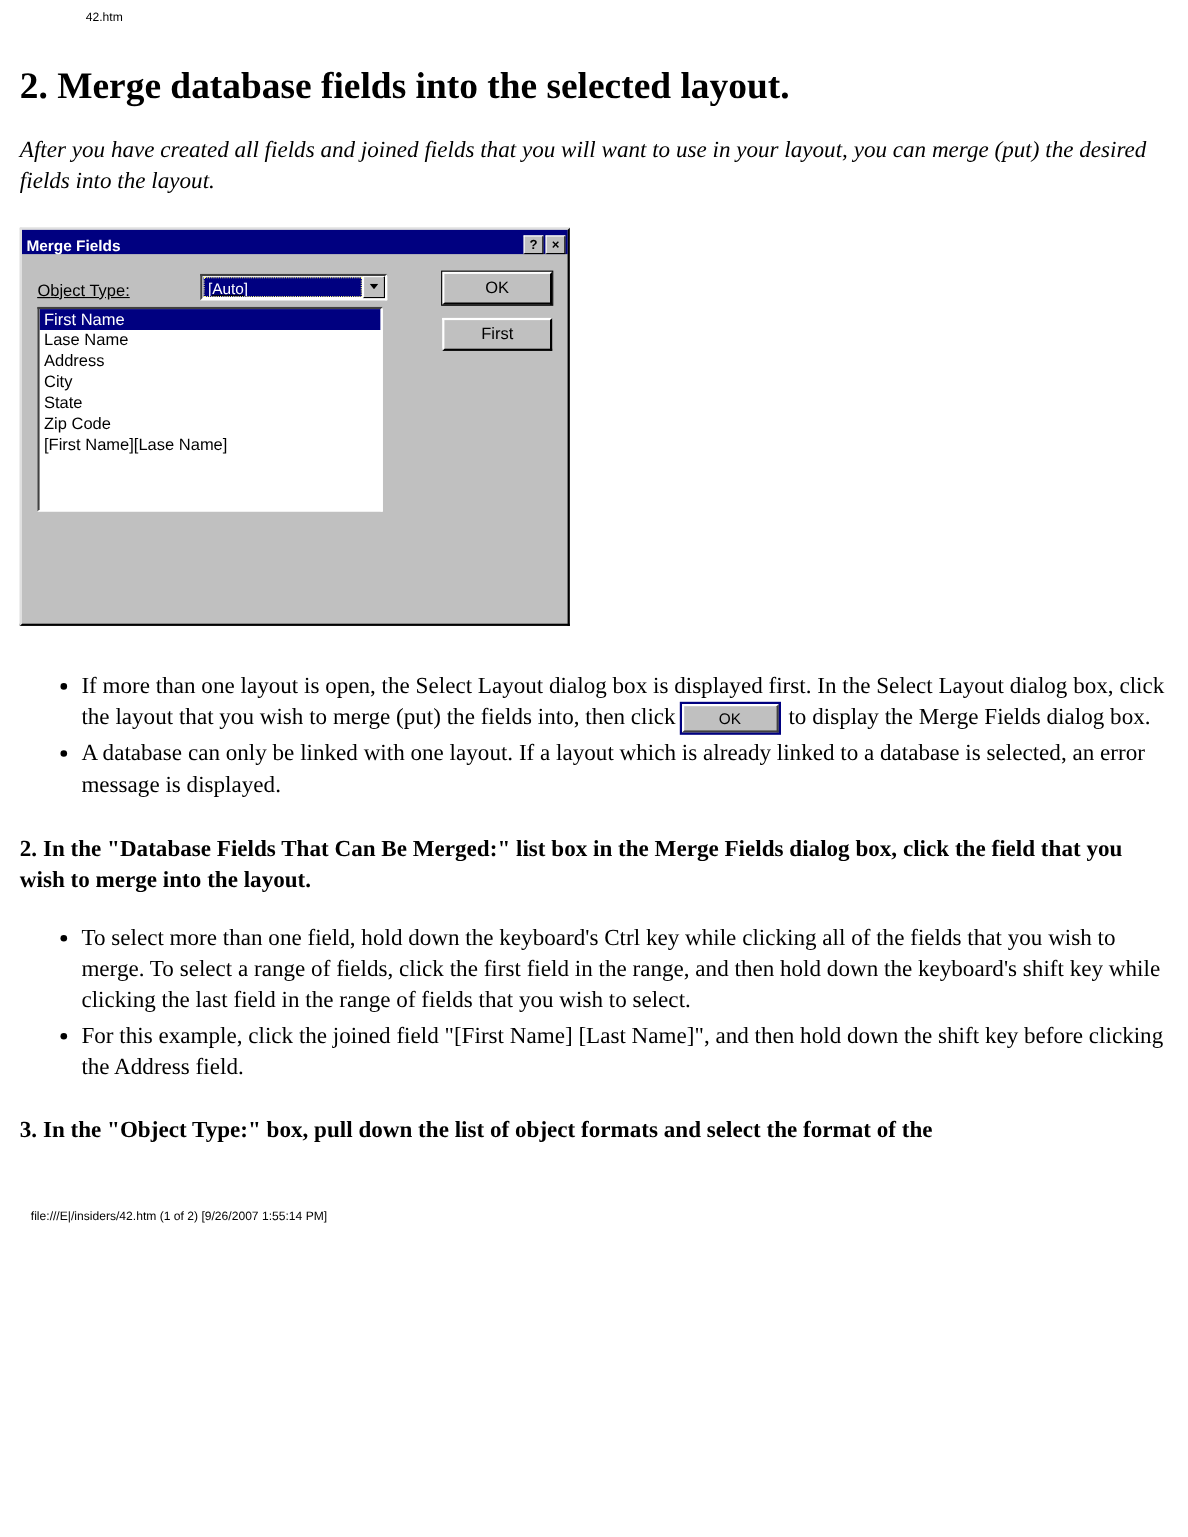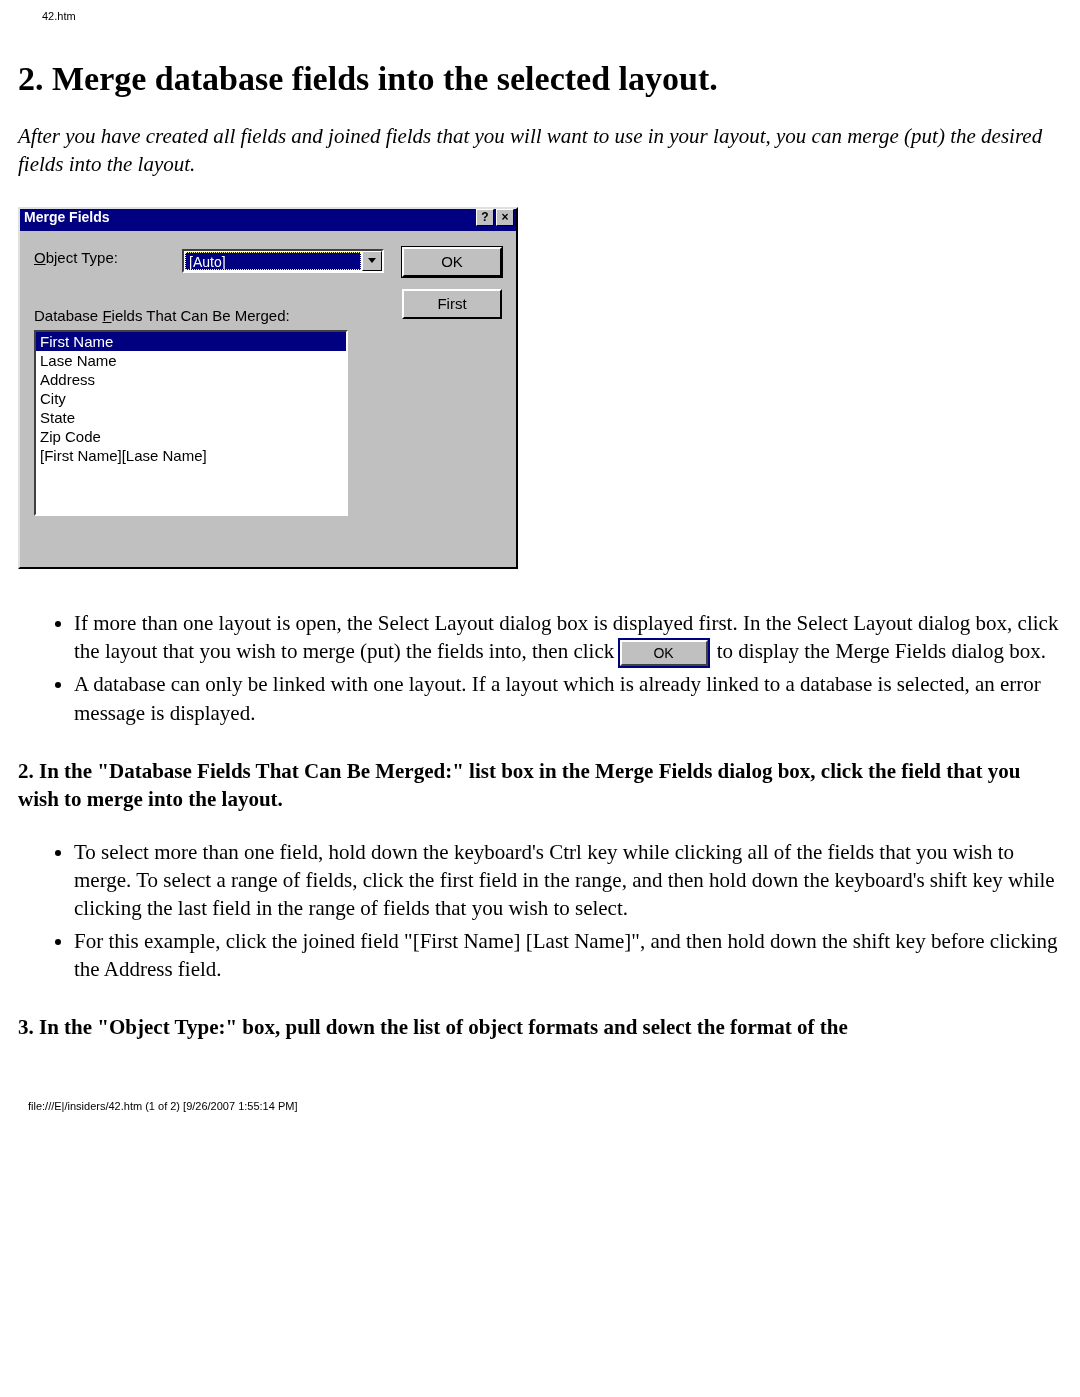--- a/index.html
+++ b/index.html
@@ -9,20 +9,21 @@
     font-family: "Times New Roman", Times, serif;
     font-size: 21px;
     color: #000000;
     width: 1080px;
   }
   .page-header {
     font-family: Arial, sans-serif;
     font-size: 11px;
     padding: 10px 0 0 42px;
     color: #000;
+    margin-left: 36px;
   }
   .content {
     padding: 10px 18px 0 18px;
   }
   h2.section-title {
     font-family: "Times New Roman", Times, serif;
     font-weight: bold;
     font-size: 34px;
     margin: 28px 0 24px 0;
   }
@@ -68,21 +69,21 @@
     border-right: 2px solid #000000;
     border-bottom: 2px solid #000000;
     background: #c0c0c0;
     font-family: "MS Sans Serif", Arial, sans-serif;
     box-sizing: border-box;
   }
   .titlebar {
     background: #000080;
     color: #ffffff;
     display: flex;
-    align-items: flex-start;
+    align-items: flex-end;
     height: 22px;
     padding: 0 2px 0 4px;
     font-size: 14px;
     font-weight: bold;
     font-family: Arial, sans-serif;
   }
   .titlebar .title-text {
     flex: 1;
   }
   .title-btn {
@@ -104,31 +105,32 @@
     line-height: 1;
     box-sizing: border-box;
   }
   .dialog-body {
     padding: 18px 14px 18px 14px;
     position: relative;
     min-height: 300px;
   }
   .row-top {
     display: flex;
-    align-items: flex-start;
+    align-items: flex-end;
+    text-decoration: underline;
   }
   .obj-label {
     font-size: 15px;
     color: #000;
     width: 148px;
   }
   .obj-label .ul { text-decoration: underline; }
   .combo {
     display: flex;
-    width: 202px;
+    width: 170px;
     height: 24px;
     box-sizing: border-box;
     border-top: 2px solid #404040;
     border-left: 2px solid #404040;
     border-right: 2px solid #ffffff;
     border-bottom: 2px solid #ffffff;
     background: #ffffff;
   }
   .combo-field {
     flex: 1;
@@ -265,21 +267,20 @@
               </svg>
           </div>
         </div>
       </div>
 
       <div class="btn-col">
         <div class="win-btn default">OK</div>
         <div class="win-btn">First</div>
       </div>
 
-      <div class="fields-label"><span>Database </span><span class="ul">F</span><span>ields That Can Be Merged:</span></div>
 
       <div class="listbox">
         <div class="list-item selected">First Name</div>
         <div class="list-item">Lase Name</div>
         <div class="list-item">Address</div>
         <div class="list-item">City</div>
         <div class="list-item">State</div>
         <div class="list-item">Zip Code</div>
         <div class="list-item">[First Name][Lase Name]</div>
       </div>

